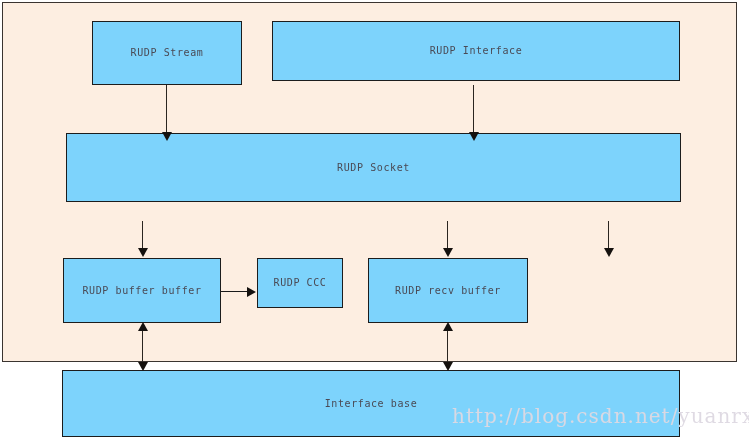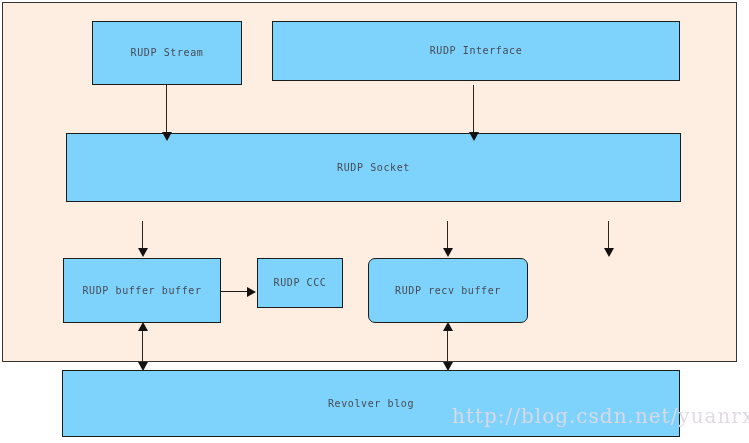--- a/index.html
+++ b/index.html
@@ -110,27 +110,27 @@
   </div>
 
   <div class="node" style="left:63px; top:258px; width:158px; height:65px;">
     <span class="label">RUDP buffer buffer</span>
   </div>
 
   <div class="node" style="left:257px; top:258px; width:86px; height:50px;">
     <span class="label">RUDP CCC</span>
   </div>
 
-  <div class="node" style="left:368px; top:258px; width:160px; height:65px;border-radius:7px;">
+  <div class="node" style="left:368px; top:258px; width:160px; height:65px;">
     <span class="label">RUDP recv buffer</span>
   </div>
 
 
   <div class="node" style="left:62px; top:370px; width:618px; height:67px;">
-    <span class="label">Revolver blog</span>
+    <span class="label">Interface base</span>
   </div>
 
   <div class="arrow-v" style="left:166px; top:85px; height:48px;"></div>
   <div class="head-down" style="left:162px; top:132px;"></div>
 
   <div class="arrow-v" style="left:473px; top:85px; height:48px;"></div>
   <div class="head-down" style="left:469px; top:132px;"></div>
 
   <div class="arrow-v" style="left:142px; top:221px; height:28px;"></div>
   <div class="head-down" style="left:138px; top:248px;"></div>

